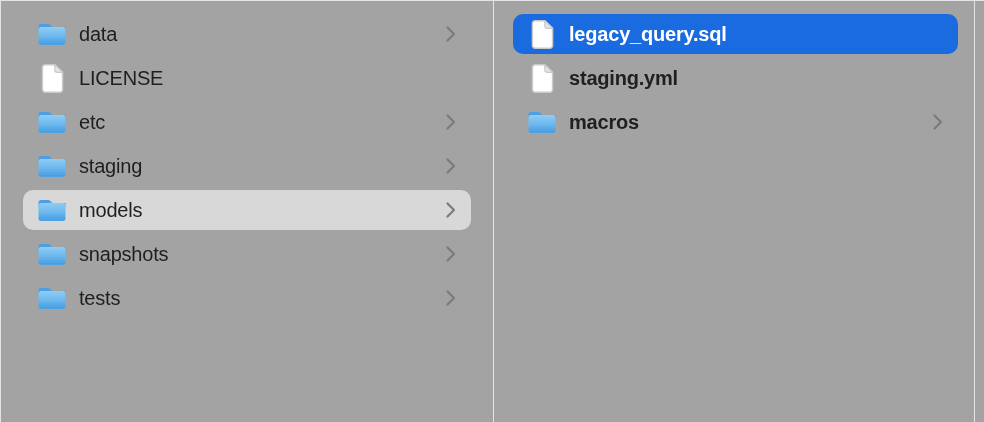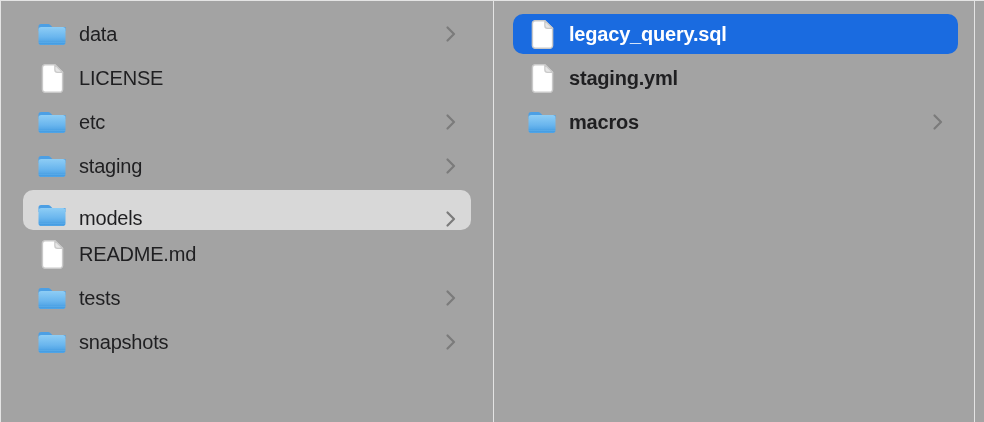--- a/index.html
+++ b/index.html
@@ -37,21 +37,21 @@
   #divider-2 { left: 973px; }
   .row {
     display: flex;
     align-items: center;
     height: 40px;
     margin-bottom: 4px;
     border-radius: 10px;
     padding: 0 14px;
     box-sizing: border-box;
   }
-  .row.sel-gray { background: var(--sel-gray, #d8d8d8); align-items: flex-end; }
+  .row.sel-gray { background: var(--sel-gray, #d8d8d8); }
   .row.sel-blue { background: var(--sel-blue, #1a6be0); }
   .icon {
     width: 30px;
     height: 30px;
     flex: none;
     display: flex;
     align-items: center;
     justify-content: center;
   }
   .label {
@@ -151,49 +151,40 @@
         </span>
         <span class="label">models</span>
         <span class="chevron">
           <svg width="13" height="22" viewBox="0 0 13 22">
             <path d="M3.5 4.5 L10 11 L3.5 17.5" fill="none" stroke="currentColor" stroke-width="2.2" stroke-linecap="round" stroke-linejoin="round"></path>
           </svg>
         </span>
       </div>
       <div class="row">
         <span class="icon">
-          <svg width="23" height="29" viewBox="0 0 22 28">
-            <path d="M3.5 0.75 h9.75 L20.75 8 v16.5 a2.75 2.75 0 0 1 -2.75 2.75 h-14 a2.75 2.75 0 0 1 -2.75 -2.75 v-21 A2.75 2.75 0 0 1 3.5 0.75 Z" fill="#ffffff" stroke="#C9C9C9" stroke-width="1.4"></path>
-            <path d="M13.25 0.75 L20.75 8 H15.75 A2.5 2.5 0 0 1 13.25 5.5 Z" fill="#E6E6E6" stroke="#C9C9C9" stroke-width="1.2" stroke-linejoin="round"></path>
-          </svg>
-        </span>
-        <span class="label">README.md</span>
+          <svg width="30" height="25" viewBox="0 0 30 25">
+            <path fill="#4C9FE4" d="M1.5 9 V4.6 A2.6 2.6 0 0 1 4.1 2 h7.1 c0.7 0 1.4 0.28 1.9 0.8 L15.3 5 H28.5 V9 Z"></path>
+            <rect x="1.5" y="5" width="27" height="18" rx="2.8" fill="url(#folder-grad)"></rect>
+          </svg>
+        </span>
+        <span class="label">snapshots</span>
+        <span class="chevron">
+          <svg width="13" height="22" viewBox="0 0 13 22">
+            <path d="M3.5 4.5 L10 11 L3.5 17.5" fill="none" stroke="currentColor" stroke-width="2.2" stroke-linecap="round" stroke-linejoin="round"></path>
+          </svg>
+        </span>
       </div>
       <div class="row">
         <span class="icon">
           <svg width="30" height="25" viewBox="0 0 30 25">
             <path fill="#4C9FE4" d="M1.5 9 V4.6 A2.6 2.6 0 0 1 4.1 2 h7.1 c0.7 0 1.4 0.28 1.9 0.8 L15.3 5 H28.5 V9 Z"></path>
             <rect x="1.5" y="5" width="27" height="18" rx="2.8" fill="url(#folder-grad)"></rect>
           </svg>
         </span>
         <span class="label">tests</span>
-        <span class="chevron">
-          <svg width="13" height="22" viewBox="0 0 13 22">
-            <path d="M3.5 4.5 L10 11 L3.5 17.5" fill="none" stroke="currentColor" stroke-width="2.2" stroke-linecap="round" stroke-linejoin="round"></path>
-          </svg>
-        </span>
-      </div>
-      <div class="row">
-        <span class="icon">
-          <svg width="30" height="25" viewBox="0 0 30 25">
-            <path fill="#4C9FE4" d="M1.5 9 V4.6 A2.6 2.6 0 0 1 4.1 2 h7.1 c0.7 0 1.4 0.28 1.9 0.8 L15.3 5 H28.5 V9 Z"></path>
-            <rect x="1.5" y="5" width="27" height="18" rx="2.8" fill="url(#folder-grad)"></rect>
-          </svg>
-        </span>
-        <span class="label">snapshots</span>
         <span class="chevron">
           <svg width="13" height="22" viewBox="0 0 13 22">
             <path d="M3.5 4.5 L10 11 L3.5 17.5" fill="none" stroke="currentColor" stroke-width="2.2" stroke-linecap="round" stroke-linejoin="round"></path>
           </svg>
         </span>
       </div>
     </div>
   <div id="divider-1" class="col-divider"></div>
   <div id="column-2" class="column">
       <div class="row sel-blue">

